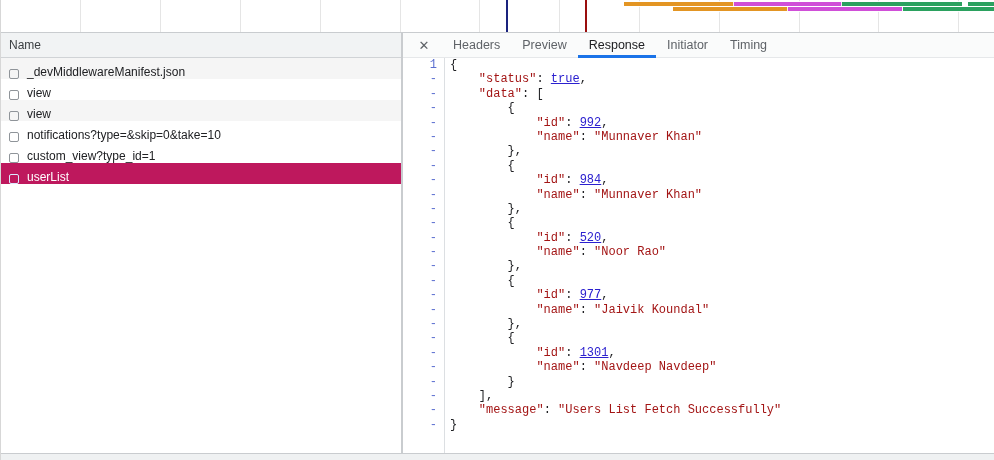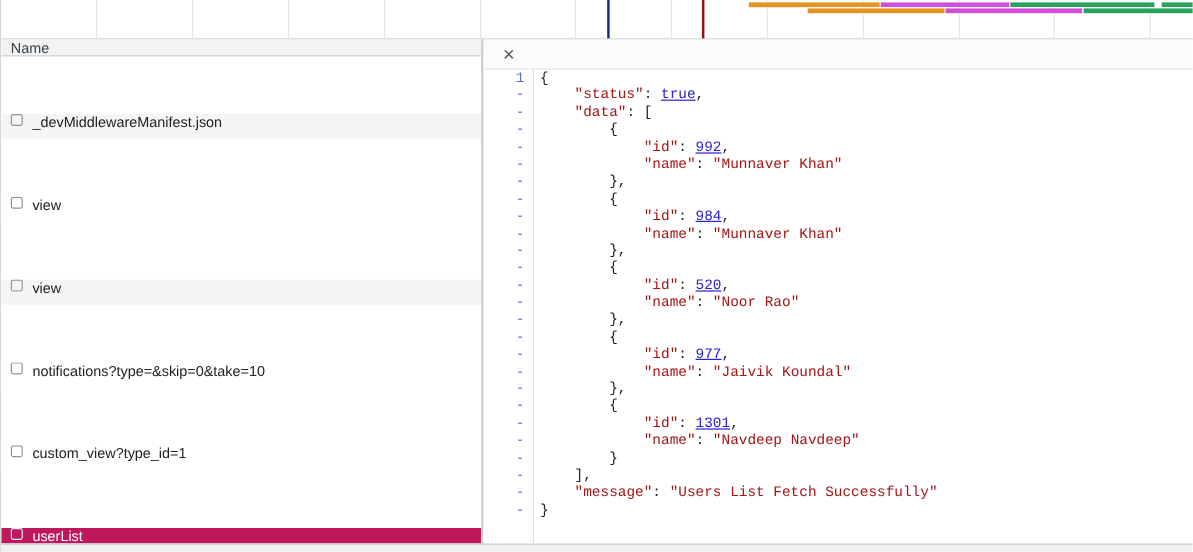--- a/index.html
+++ b/index.html
@@ -13,24 +13,24 @@
   
   .overview { position:absolute; left:0; top:0; width:994px; height:33px;
     background:#fff; border-bottom:1px solid #c9cccf; }
   .ov-grid { position:absolute; top:0; bottom:0; width:1px; background:#e5e5e5; }
   .ov-bar  { position:absolute; height:4px; box-shadow:0 0 0 1px rgba(255,255,255,.85); }
   .ov-mark { position:absolute; top:0; bottom:0; width:2px; }
 
   
   .left-panel { position:absolute; left:0; top:33px; width:400px; bottom:7px;
     background:#fff; overflow:hidden; }
-  .col-header { height:14px; background:#f1f3f4; border-bottom:1px solid #d0d3d6;
+  .col-header { height:25px; background:#f1f3f4; border-bottom:1px solid #d0d3d6;
     font-size:12px; color:#3c4043; display:flex; align-items:center; padding-left:8px; }
-  .req-row { height:21px; display:flex; align-items:flex-start; padding-left:8px;
-    font-size:12px; color:#202124; background:#fff; white-space:nowrap; overflow:hidden;margin-top:48px; }
+  .req-row { height:21px; display:flex; align-items:flex-end; padding-left:8px;
+    font-size:12px; color:#202124; background:#fff; white-space:nowrap; overflow:hidden; }
   .req-row.stripe { background:#f5f5f5; }
   .req-row.selected { background:#be185d; color:#fff; }
   .res-icon { width:10px; height:10px; border:1px solid #8f9499; border-radius:2px;
     margin-right:8px; flex:none; background:transparent; }
   .req-row.selected .res-icon { border-color:#dbe9ff; }
 
   
   .v-divider { position:absolute; left:400px; top:33px; width:2px; bottom:7px; background:#c9cccf; }
 
   
@@ -122,20 +122,27 @@
           <span>userList</span>
         </div>
       </div>
   </div>
 
   <div class="v-divider"></div>
 
   <div class="right-panel">
     <div class="tabbar">
       <div class="close-btn">✕</div>
+      <div class="tabs">
+          <div class="tab">Headers</div>
+          <div class="tab">Preview</div>
+          <div class="tab selected">Response</div>
+          <div class="tab">Initiator</div>
+          <div class="tab">Timing</div>
+        </div>
     </div>
     <div class="code-scroll">
       <div class="gutter-rail"></div>
       <div class="code-lines">
           <div class="code-line">
             <span class="gut">1</span>
             <span class="txt"><span class="tk-p">{</span></span>
           </div>
           <div class="code-line">
             <span class="gut">-</span>

